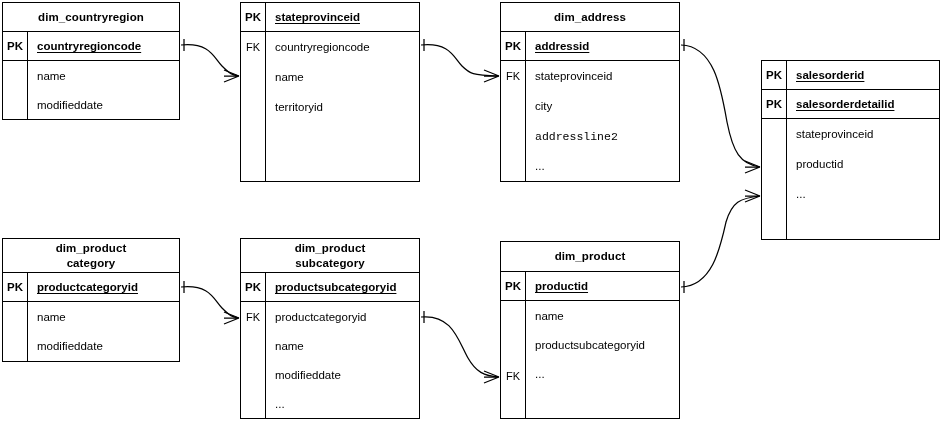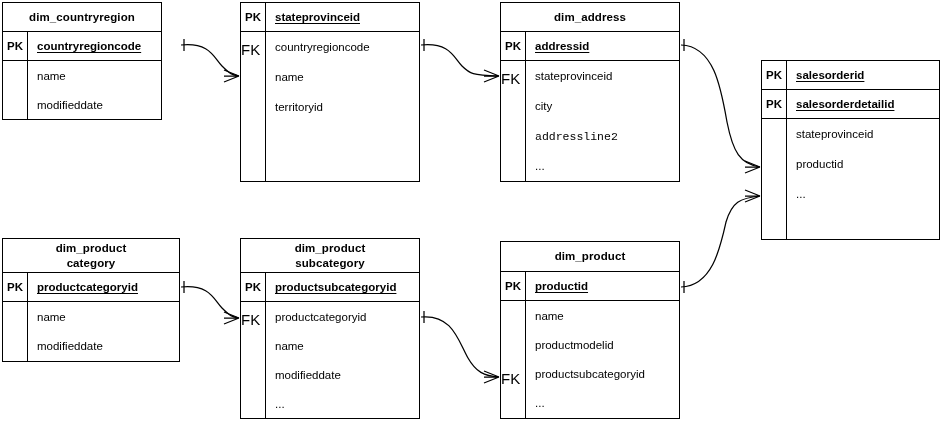--- a/index.html
+++ b/index.html
@@ -96,21 +96,22 @@
     flex: 0 0 25px;
     border-right: 1.3px solid #000000;
     position: relative;
     font-size: 11.5px;
     color: #000000;
   }
   .attr-keycol .fklabel {
     position: absolute;
     left: 0;
     width: 100%;
-    font-size: 15px;
+    text-align: center;
+    font-size: 11px;
   }
   .attr-list {
     box-sizing: border-box;
     flex: 1 1 auto;
     display: flex;
     flex-direction: column;
   }
   .attr {
     box-sizing: border-box;
     font-size: 11.5px;
@@ -160,21 +161,21 @@
 
       <g>
         <path d="M 421 317 C 452 314 458 340 468 358 C 476 372 484 376 499 377"></path>
         <line x1="424" y1="311" x2="424" y2="323"></line>
         <path d="M 499 377 L 484 371 M 499 377 L 484 377 M 499 377 L 484 383"></path>
       </g>
 
     </g>
   </svg>
 
-  <div class="entity" style="left:2px; top:2px; width:160px; height:118px;">
+  <div class="entity" style="left:2px; top:2px; width:178px; height:118px;">
     <div class="ent-title" style="height:30px;">
       <span>dim_countryregion</span>
     </div>
     <div class="row" style="height:29px;">
       <div class="keycell pk">PK</div>
       <div class="namecell pk">countryregioncode</div>
     </div>
     <div class="attrblock">
       <div class="attr-keycol"></div>
       <div class="attr-list">
@@ -288,20 +289,19 @@
     <div class="row" style="height:29px;">
       <div class="keycell pk">PK</div>
       <div class="namecell pk">productid</div>
     </div>
     <div class="attrblock">
       <div class="attr-keycol">
         <div class="fklabel" style="top:69px;">FK</div>
       </div>
       <div class="attr-list">
         <div class="attr" style="height:29px;">name</div>
-        <div class="attr" style="height:29px;">productmodelid</div>
         <div class="attr" style="height:29px;">productsubcategoryid</div>
         <div class="attr" style="height:29px;">...</div>
       </div>
     </div>
   </div>
 
 </div>
 
 </body></html>

